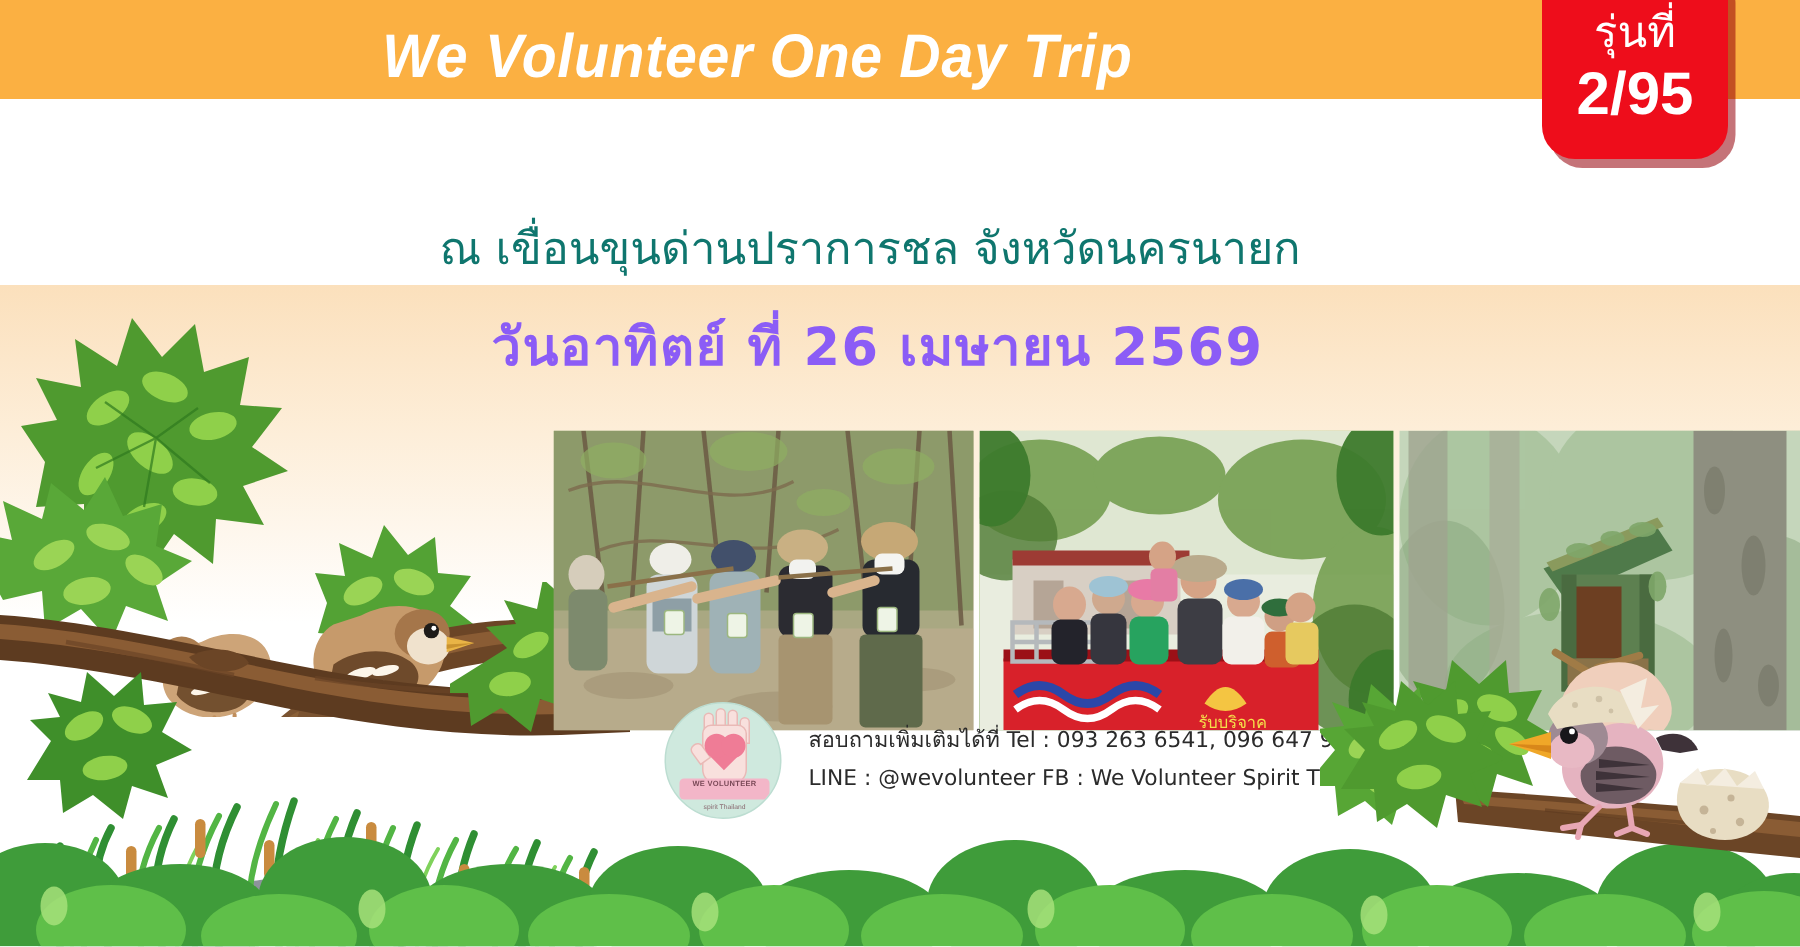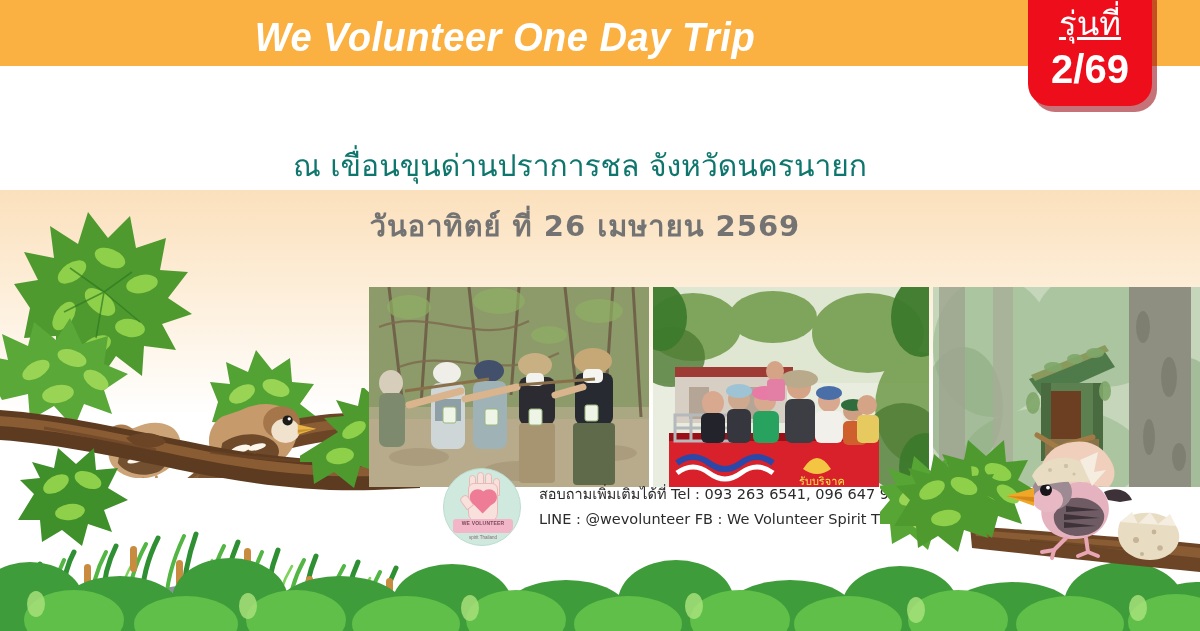--- a/index.html
+++ b/index.html
@@ -46,34 +46,34 @@
     font-family:"DejaVu Sans","Liberation Sans",sans-serif;
   }
   .place-th{
     position:absolute; z-index:10; left:0; top:142px; width:1160px;
     text-align:center; color:#0f766e;
     font-size:30px; white-space:nowrap;
     font-family:"DejaVu Sans","Liberation Sans",sans-serif;
   }
   .date-th{
     position:absolute; z-index:10; left:0; top:203px; width:1170px;
-    text-align:center; color:#737373;
-    font-size:29px; font-weight:bold; white-space:nowrap; letter-spacing:1px;
+    text-align:center; color:#8b5cf6;
+    font-size:35px; font-weight:bold; white-space:nowrap; letter-spacing:1px;
     font-family:"DejaVu Sans","Liberation Sans",sans-serif;
   }
 
   
   .badge{
     position:absolute; z-index:30; left:1028px; top:-14px;
     width:124px; height:120px; background:#ee0d1b;
     border-radius:10px 10px 22px 22px;
     box-shadow:5px 6px 0 rgba(150,0,10,.55);
     text-align:center; color:#fff; padding-top:16px;
   }
-  .badge .b1{ font-size:33px; font-family:"DejaVu Sans",sans-serif; line-height:1.35;text-decoration:underline; }
+  .badge .b1{ font-size:29px; font-family:"DejaVu Sans",sans-serif; line-height:1.35; }
   .badge .b2{ font-size:40px; font-weight:bold; line-height:1.1;
     font-family:"Liberation Sans",sans-serif; }
 
   
   .photos{
     position:absolute; z-index:12; left:369px; top:250px;
     width:845px; height:200px; display:flex; gap:4px; overflow:hidden;margin-top:37px;
   }
   .photo{ position:relative; overflow:hidden; }
   .p1{ width:280px; } .p2{ width:276px; } .p3{ width:281px; }
@@ -323,21 +323,21 @@
       </svg>
     </div>
   </div>
 
   <div class="title-en">We Volunteer One Day Trip</div>
   <div class="place-th">ณ  เขื่อนขุนด่านปราการชล  จังหวัดนครนายก</div>
   <div class="date-th">วันอาทิตย์  ที่  26  เมษายน  2569</div>
 
   <div class="badge">
     <div class="b1">รุ่นที่</div>
-    <div class="b2">2/69</div>
+    <div class="b2">2/95</div>
   </div>
 
   <svg class="deco" style="left:0;top:188px;width:400px;height:290px" viewBox="0 0 400 290">
 
     <g>
       <path d="M30 120 L14 96 L38 92 L24 64 L54 70 L50 38 L78 56 L88 24 L108 50 L130 28 L136 60 L166 50
                L160 82 L188 84 L168 110 L192 126 L162 136 L176 162 L144 158 L142 188 L116 168 L98 194
                L84 166 L56 180 L56 148 L24 150 Z" fill="#4f9a2f"></path>
       <g fill="#8fd04a">
         <ellipse cx="72" cy="84" rx="16" ry="9" transform="rotate(-34 72 84)"></ellipse>

